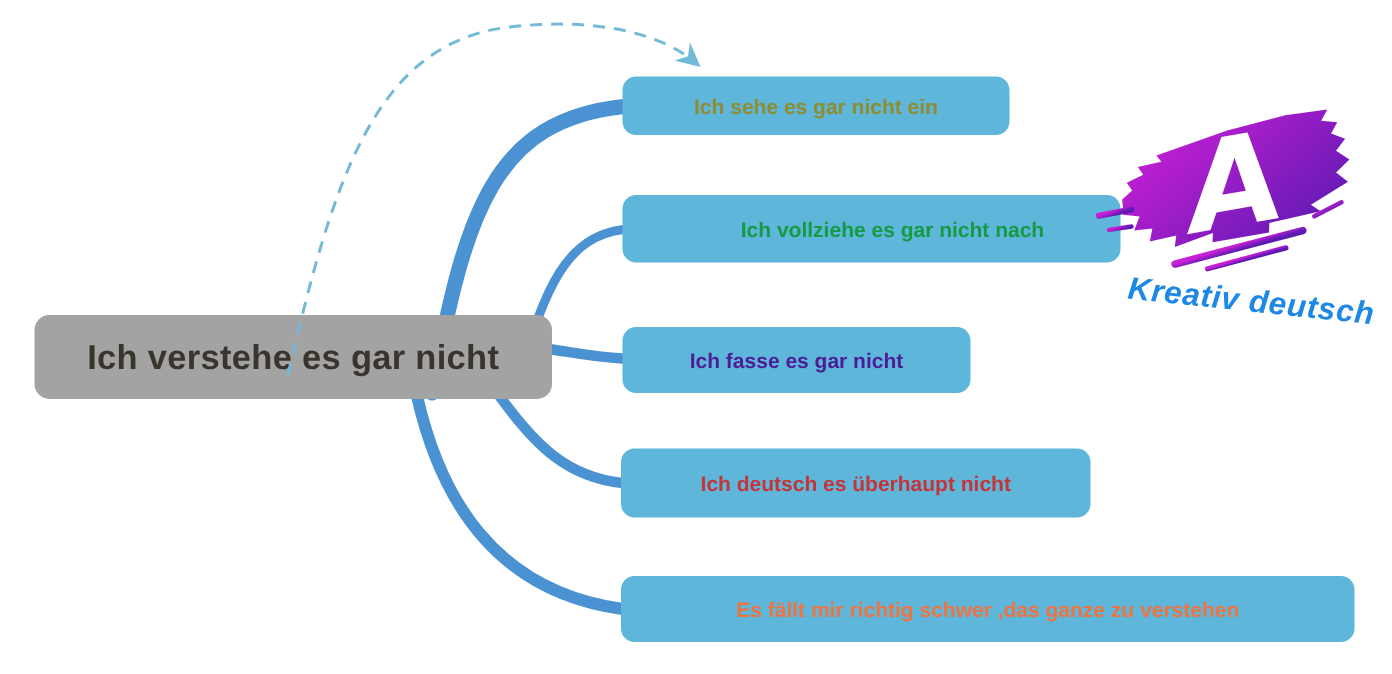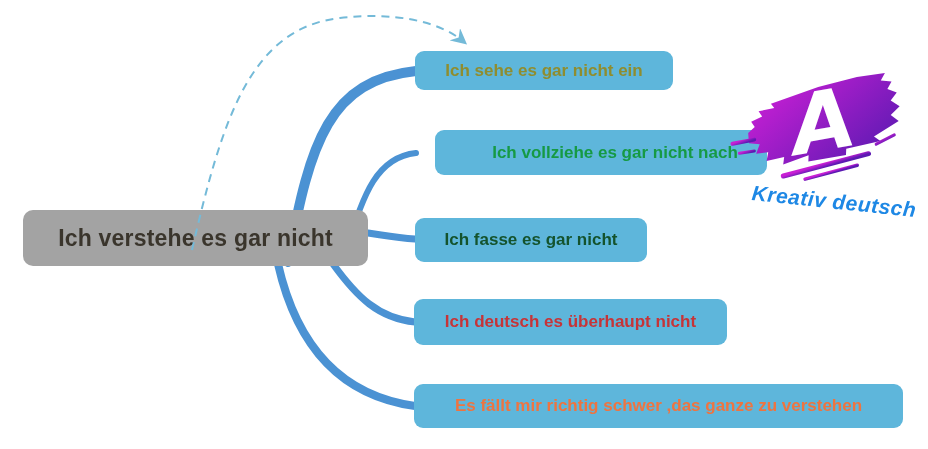--- a/index.html
+++ b/index.html
@@ -34,25 +34,25 @@
     width: 345px; height: 56px;
     background: #a3a3a3;
     border-radius: 10px;
     font-size: 23px;
     color: #3a352c;
     letter-spacing: 0.2px;
   }
   .branch {
     background: #5eb6db;
     border-radius: 9px;
-    font-size: 17px;
+    font-size: 14px;
     padding: 2px 8px;
   }
   .b1 { left: 415px; top: 51px;  width: 258px; height: 39px; }
-  .b2 { left: 435px; top: 130px; width: 332px; height: 45px; padding-left: 36px; }
+  .b2 { left: 415px; top: 130px; width: 332px; height: 45px; padding-left: 36px; }
   .b3 { left: 415px; top: 218px; width: 232px; height: 44px; }
   .b4 { left: 414px; top: 299px; width: 313px; height: 46px; }
   .b5 { left: 414px; top: 384px; width: 489px; height: 44px; }
 
   .logo {
     position: absolute;
     left: 718px; top: 50px;
     width: 210px; height: 175px;
     z-index: 2;
   }
@@ -87,21 +87,21 @@
     <span>Ich verstehe es gar nicht</span>
   </div>
 
   <div class="node branch b1">
     <span style="color: rgb(143, 141, 47);">Ich sehe es gar nicht ein</span>
   </div>
   <div class="node branch b2">
     <span style="color: rgb(22, 154, 68);">Ich vollziehe es gar nicht nach</span>
   </div>
   <div class="node branch b3">
-    <span style="color: #14532d;">Ich fasse es gar nicht</span>
+    <span style="color: #4c1d95;">Ich fasse es gar nicht</span>
   </div>
   <div class="node branch b4">
     <span style="color: rgb(198, 52, 56);">Ich deutsch es überhaupt nicht</span>
   </div>
   <div class="node branch b5">
     <span style="color: rgb(238, 116, 64);">Es fällt mir richtig schwer ,das ganze zu verstehen</span>
   </div>
 
   <svg class="layer over" viewBox="0 0 928 449" aria-hidden="true">
     <defs>

